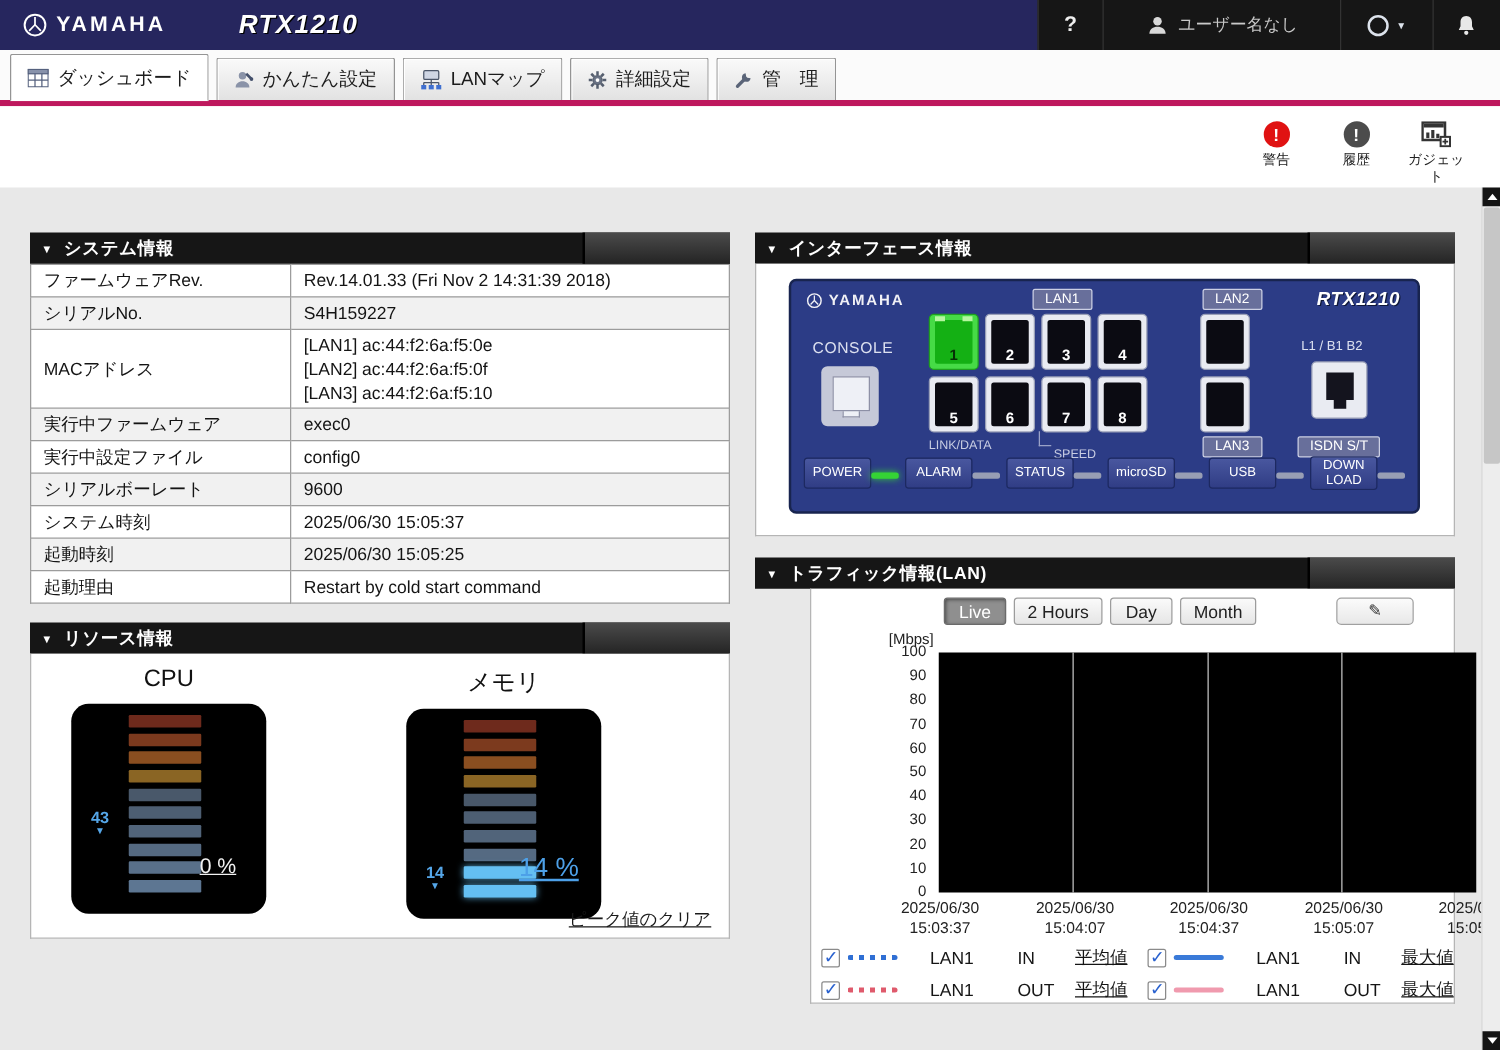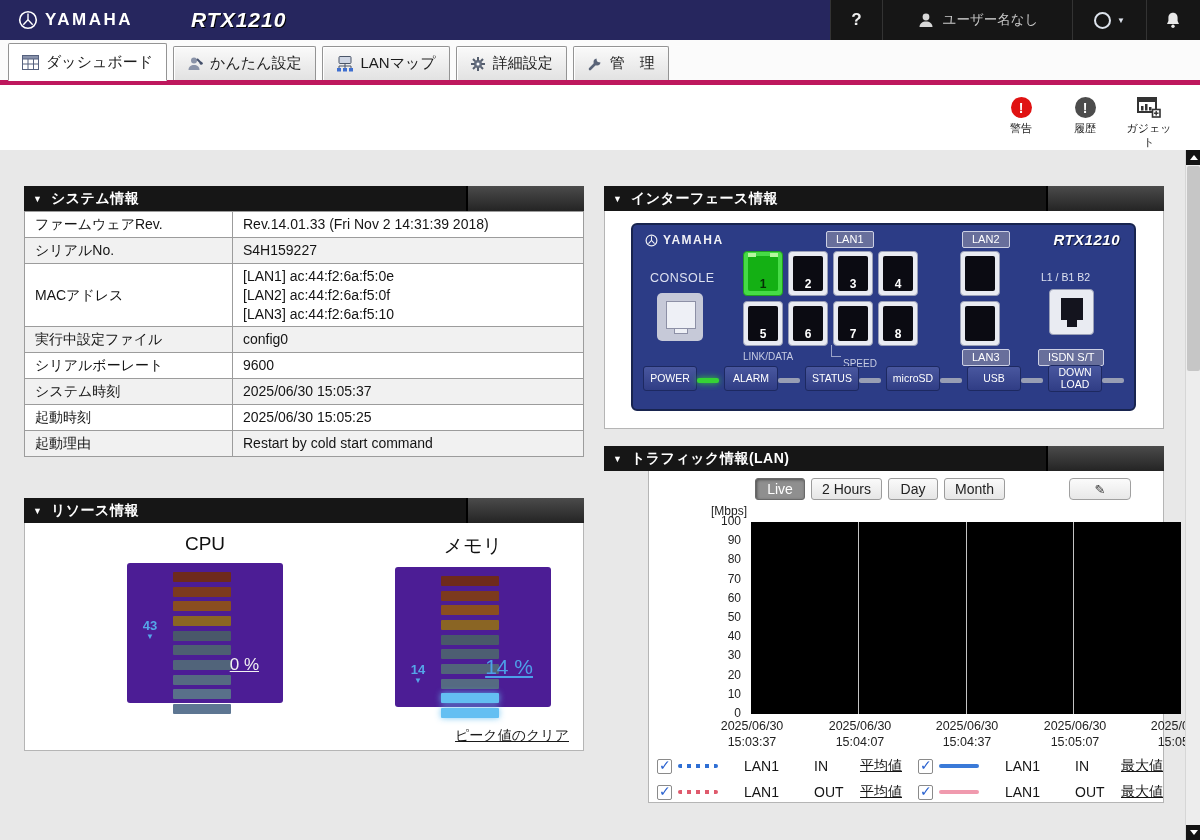--- a/index.html
+++ b/index.html
@@ -54,24 +54,24 @@
 
   
   .sys-table{width:100%;border-collapse:collapse;background:#fff;}
   .sys-table td{border:1px solid #9c9c9c;font-size:14px;color:#141414;padding:3px 10px;line-height:1.35;}
   .sys-table td.lbl{width:208px;}
   .sys-table tr:nth-child(even) td{background:#f1f1f1;}
   .sys-table td.val{white-space:pre-line;}
 
   
   #panel-resource .panel-body{height:228px;}
-  .gauges{display:flex;justify-content:flex-end;gap:48px;padding-top:6px;}
+  .gauges{display:flex;justify-content:flex-start;gap:48px;padding-top:6px;}
   .gauge-group{width:220px;text-align:center;}
   .gauge-title{font-size:19px;color:#111;margin:4px 0 8px;}
-  .gauge{width:156px;height:140px;background:#4c1d95;border-radius:3px;margin:0 auto;position:relative;}
+  .gauge{width:156px;height:168px;background:#000000;border-radius:14px;margin:0 auto;position:relative;}
   .segs{position:absolute;left:46px;top:9px;width:58px;height:142px;display:flex;flex-direction:column;justify-content:space-between;}
   .seg{height:10px;border-radius:1px;}
   .seg:nth-child(1){background:#6e2a1c;}
   .seg:nth-child(2){background:#7c3a1e;}
   .seg:nth-child(3){background:#8a4e20;}
   .seg:nth-child(4){background:#8a6524;}
   .seg:nth-child(5){background:#49586a;}
   .seg:nth-child(6){background:#4d5e72;}
   .seg:nth-child(7){background:#51647a;}
   .seg:nth-child(8){background:#556a82;}
@@ -304,20 +304,24 @@
               <td class="lbl">シリアルNo.</td>
               <td class="val">S4H159227</td>
             </tr>
           <tr>
               <td class="lbl">MACアドレス</td>
               <td class="val">[LAN1] ac:44:f2:6a:f5:0e
 [LAN2] ac:44:f2:6a:f5:0f
 [LAN3] ac:44:f2:6a:f5:10</td>
             </tr>
           <tr>
+              <td class="lbl">実行中ファームウェア</td>
+              <td class="val">exec0</td>
+            </tr>
+          <tr>
               <td class="lbl">実行中設定ファイル</td>
               <td class="val">config0</td>
             </tr>
           <tr>
               <td class="lbl">シリアルボーレート</td>
               <td class="val">9600</td>
             </tr>
           <tr>
               <td class="lbl">システム時刻</td>
               <td class="val">2025/06/30 15:05:37</td>

